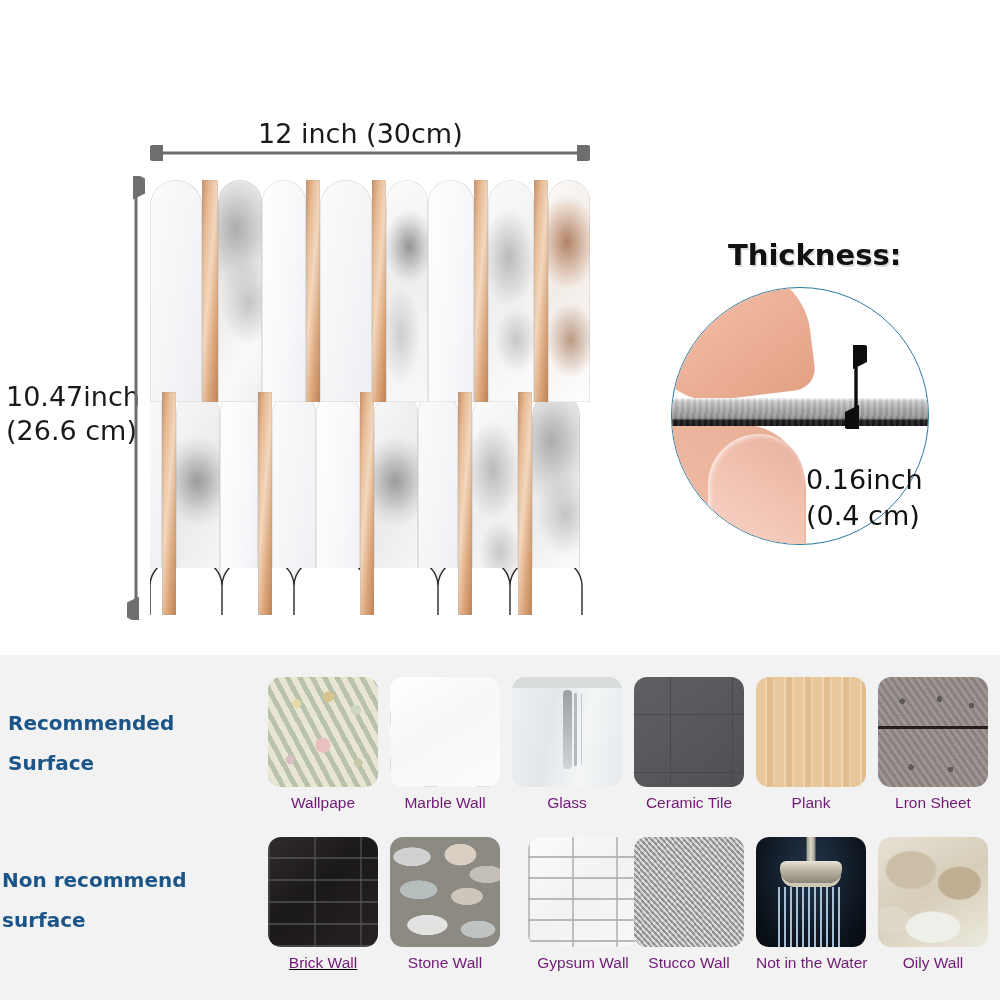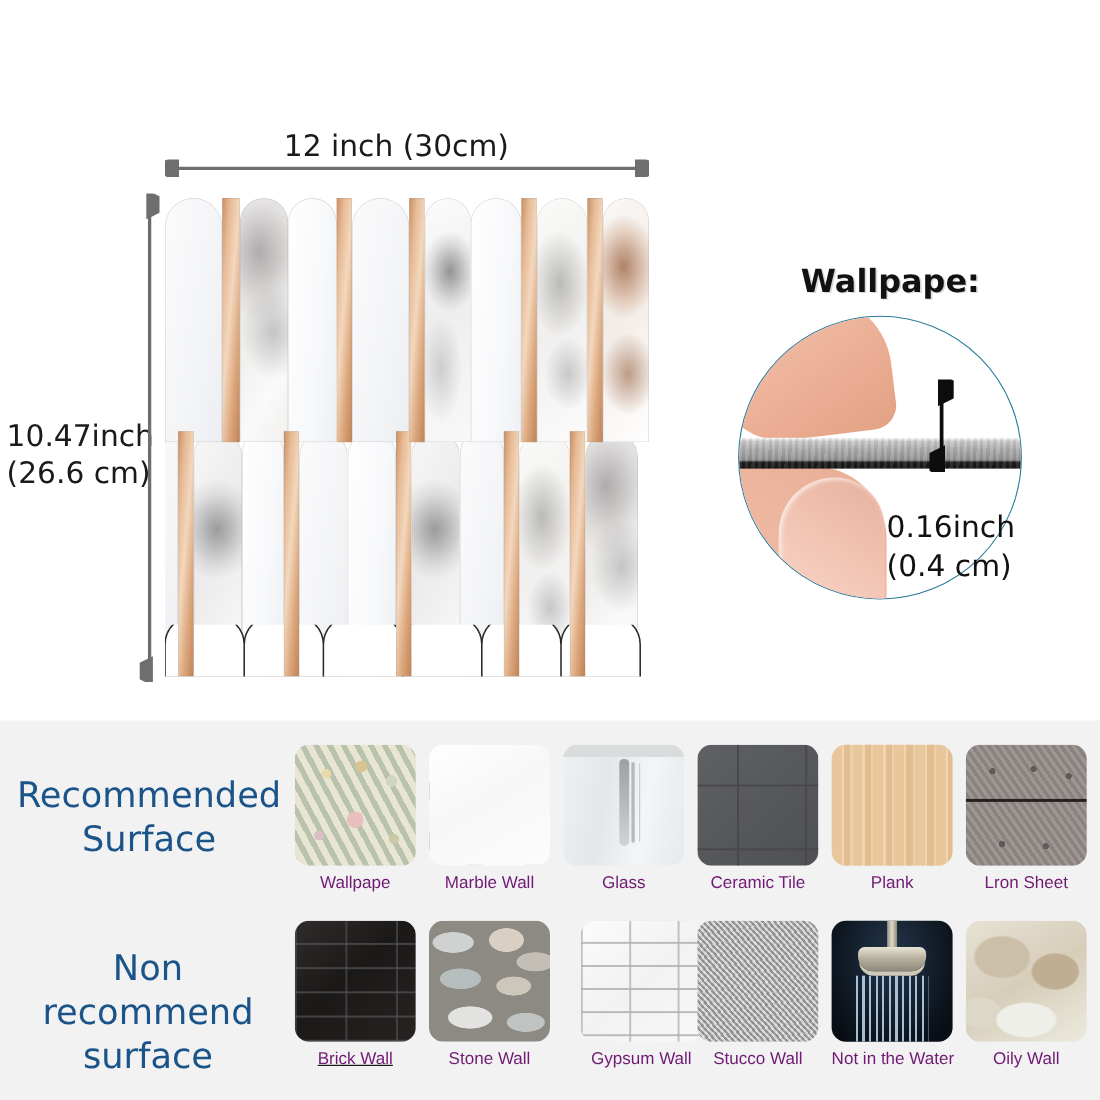--- a/index.html
+++ b/index.html
@@ -137,23 +137,23 @@
     margin-top:17px;
   }
 
   
   .bottom-section{
     position:absolute; left:0; top:655px; width:1000px; height:345px;
     background:#f2f2f2;
   }
   .cat-label{
     position:absolute;
-    color:#1b5488; font-weight:normal;
+    color:#1b5488; font-weight:bold;
     font-family:"DejaVu Sans", sans-serif;
-    font-size:32px; line-height:40px; text-align:center;
+    font-size:20px; line-height:40px; 
   }
   .cat-rec{left:8px; top:48px; width:255px;}
   .cat-non{left:2px; top:205px; width:265px;}
 
   .row-thumbs{position:absolute;left:268px;}
   .row-rec{top:22px;}
   .row-non{top:182px;}
   .thumb-cell{position:absolute;top:0;width:110px;}
   .thumb{
     width:110px;height:110px;border-radius:13px;overflow:hidden;position:relative;
@@ -347,21 +347,21 @@
       <svg class="scallop" viewBox="0 0 440 48" preserveAspectRatio="none">
         <path d="M0,48 L0,18 A36,30 0 0 1 72,18 L72,48 Z
                  M72,48 L72,18 A36,30 0 0 1 144,18 L144,48 Z
                  M144,48 L144,18 A36,30 0 0 1 216,18 L216,48 Z
                  M216,48 L216,18 A36,30 0 0 1 288,18 L288,48 Z
                  M288,48 L288,18 A36,30 0 0 1 360,18 L360,48 Z
                  M360,48 L360,18 A36,30 0 0 1 432,18 L432,48 Z" fill="#ffffff" stroke="#2a2a2a" stroke-width="1.4"></path>
       </svg>
     </div>
 
-    <div class="thickness-title">Wallpape:</div>
+    <div class="thickness-title">Thickness:</div>
 
     <div class="circle-wrap">
       <div class="finger-top"></div>
       <div class="finger-bot"></div>
       <div class="finger-nail"></div>
       <div class="tile-edge"></div>
     </div>
 
     <svg style="position:absolute;left:845px;top:345px;width:22px;height:84px;" viewBox="0 0 22 84">
       <defs>

